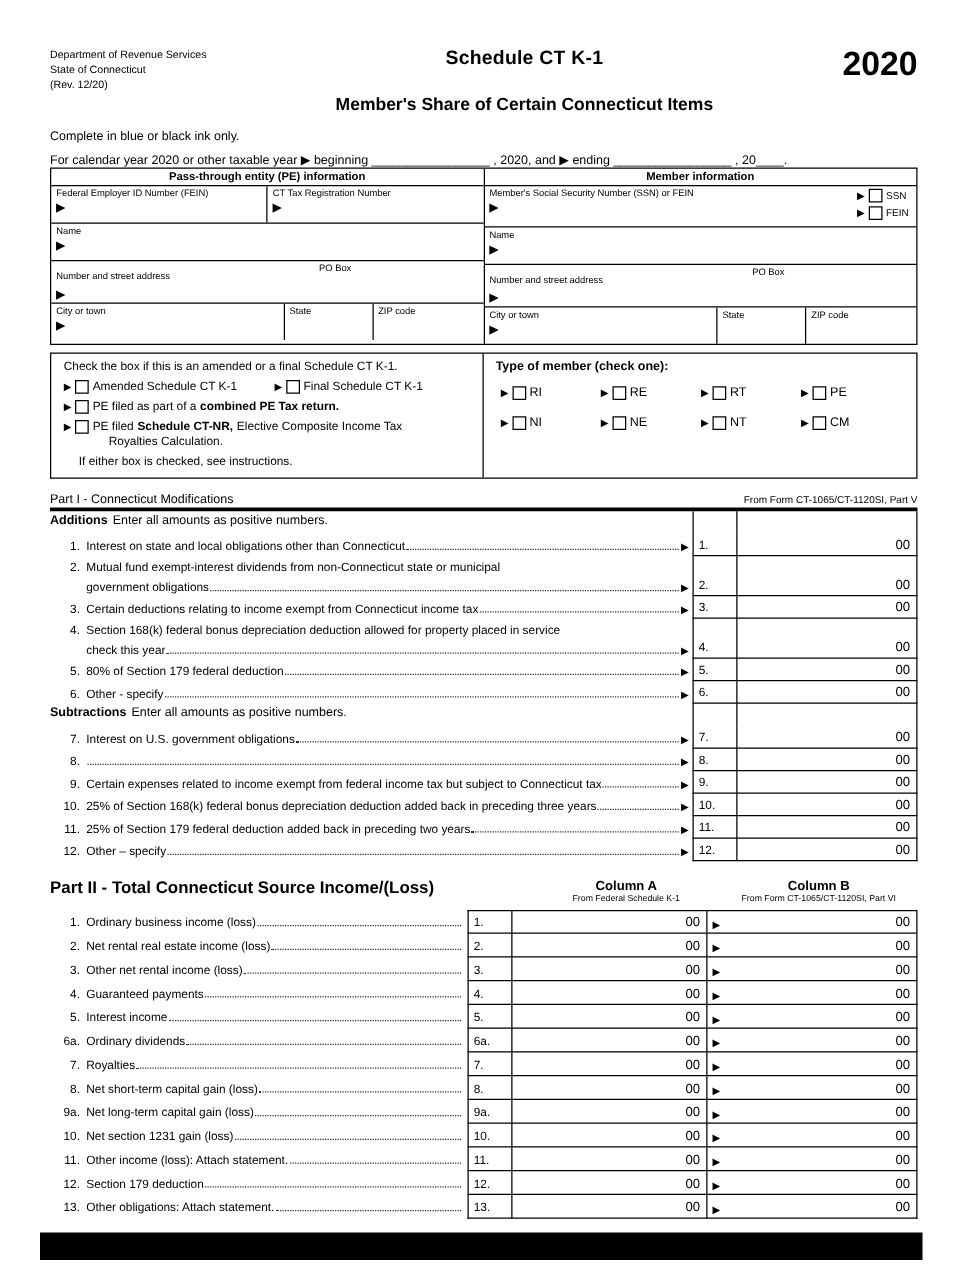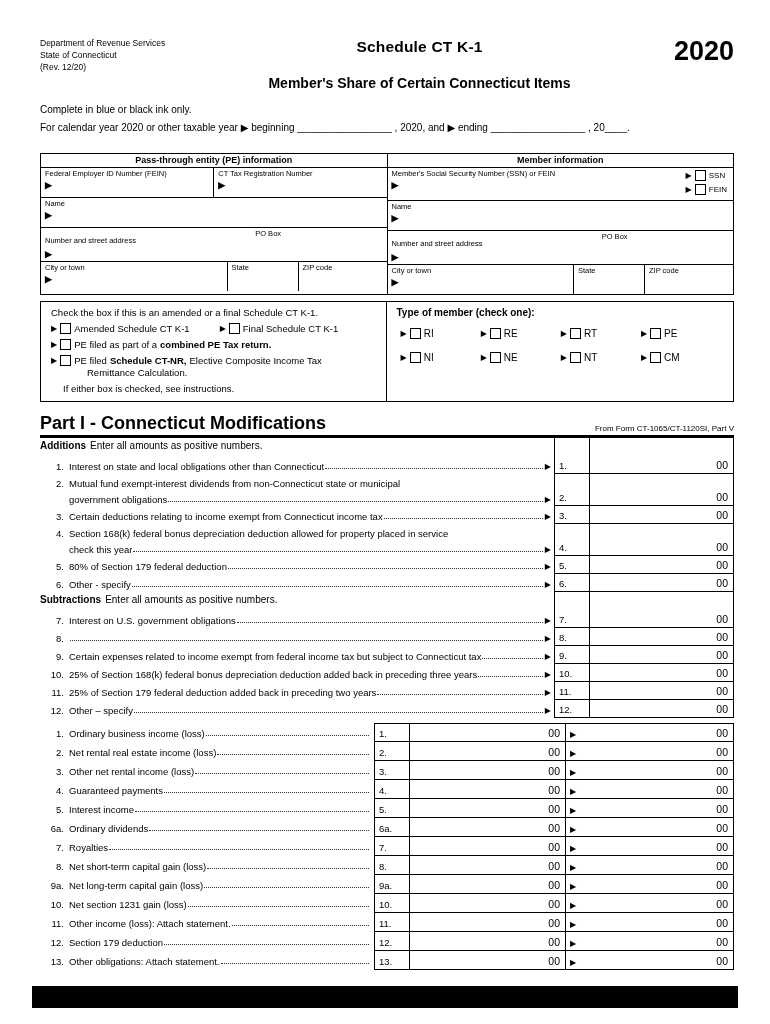--- a/index.html
+++ b/index.html
@@ -12,21 +12,21 @@
   .dept{width:185px;font-size:8.5px;line-height:1.4}
   .titleblock{flex:1;text-align:center}
   .title{font-size:15.5px;font-weight:bold;letter-spacing:.2px}
   .subtitle{font-size:14px;font-weight:bold;margin-top:19px}
   .year{width:120px;text-align:right;font-size:27px;font-weight:bold;line-height:1}
 
   .ink{font-size:10px;margin-top:13px}
   .cal{font-size:10px;margin-top:7px}
 
   
-  .infotable{display:flex;border:1.5px solid #000;margin-top:20px}
+  .infotable{display:flex;border:1.5px solid #000;margin-top:0}
   .half{width:50%}
   .half.left{border-right:1.5px solid #000}
   .ihdr{font-size:9px;font-weight:bold;text-align:center;border-bottom:1px solid #000;padding:1px 0 2px}
   .irow{display:flex;border-bottom:1px solid #000}
   .irow:last-child{border-bottom:none}
   .icell{flex:1;min-height:26px;padding:1px 4px 2px;position:relative}
   .icell+.icell{border-left:1px solid #000}
   .ilabel{font-size:7.5px}
   .iarrow{font-size:9px;font-weight:bold;margin-top:3px;line-height:1}
   .pob{position:absolute;left:62%;top:1px}
@@ -48,21 +48,21 @@
   .bold{font-weight:bold}
   .it{}
   .indent1{margin-left:36px;margin-top:1px}
   .noteline{margin-left:12px;margin-top:5px}
   .tm-title{font-weight:bold;font-size:10px}
   .tm-grid{display:grid;grid-template-columns:repeat(4,1fr);row-gap:13px;margin-top:10px;padding:0 4px}
   .tm-item{display:flex;align-items:center;font-size:10px}
 
   
   .p1hdr{display:flex;justify-content:space-between;align-items:flex-end;margin-top:11px}
-  .p-title{font-size:18px;font-weight:bold}
+  .p-title{font-size:10px;font-weight:normal}
   .p-note{font-size:8px;padding-bottom:1px}
   .rule{height:2.5px;background:#000;margin-top:1px}
 
   
   .grid{font-size:9.5px}
   .row1,.row2{display:flex;align-items:stretch}
   .row1{min-height:18px}
   .row2{min-height:19px}
   .lblcol{flex:1;min-width:0;padding-right:3px;display:flex;flex-direction:column;justify-content:center}
   .lline{display:flex;align-items:flex-end;min-height:15px;padding-bottom:1px}
@@ -224,21 +224,21 @@
         <span>PE filed as part of a</span>
         <span class="bold ml3">combined PE Tax return.</span>
       </div>
       <div class="cbl-row">
         <span class="ar">▶</span>
         <span class="cb"></span>
         <span>PE filed</span>
         <span class="bold ml3">Schedule CT-NR,</span>
         <span class="it ml3">Elective Composite Income Tax</span>
       </div>
-      <div class="it indent1">Remittance Calculation.</div>
+      <div class="it indent1">Royalties Calculation.</div>
       <div class="noteline">If either box is checked, see instructions.</div>
     </div>
     <div class="amend-right">
       <div class="tm-title">Type of member (check one):</div>
       <div class="tm-grid">
         <div class="tm-item">
             <span class="ar">▶</span>
             <span class="cb"></span>
             <span>RI</span>
           </div>
@@ -509,20 +509,31 @@
         </div>
       <div class="ncell">
           <span>12.</span>
         </div>
       <div class="acell">
           <span>00</span>
         </div>
     </div>
   </div>
 
+  <div class="p2hdr">
+    <div class="p2title">Part II - Total Connecticut Source Income/(Loss)</div>
+    <div class="colhdr ca">
+      <div class="ct">Column A</div>
+      <div class="cs">From Federal Schedule K-1</div>
+    </div>
+    <div class="colhdr cb2">
+      <div class="ct">Column B</div>
+      <div class="cs">From Form CT-1065/CT-1120SI, Part VI</div>
+    </div>
+  </div>
 
   <div class="grid2">
     <div class="row2 first">
       <div class="lblcol">
           <div class="lline">
             <span class="lnum">1.</span>
             <span class="ltxt">Ordinary business income (loss)</span>
             <span class="leader"></span>
           </div>
         </div>

